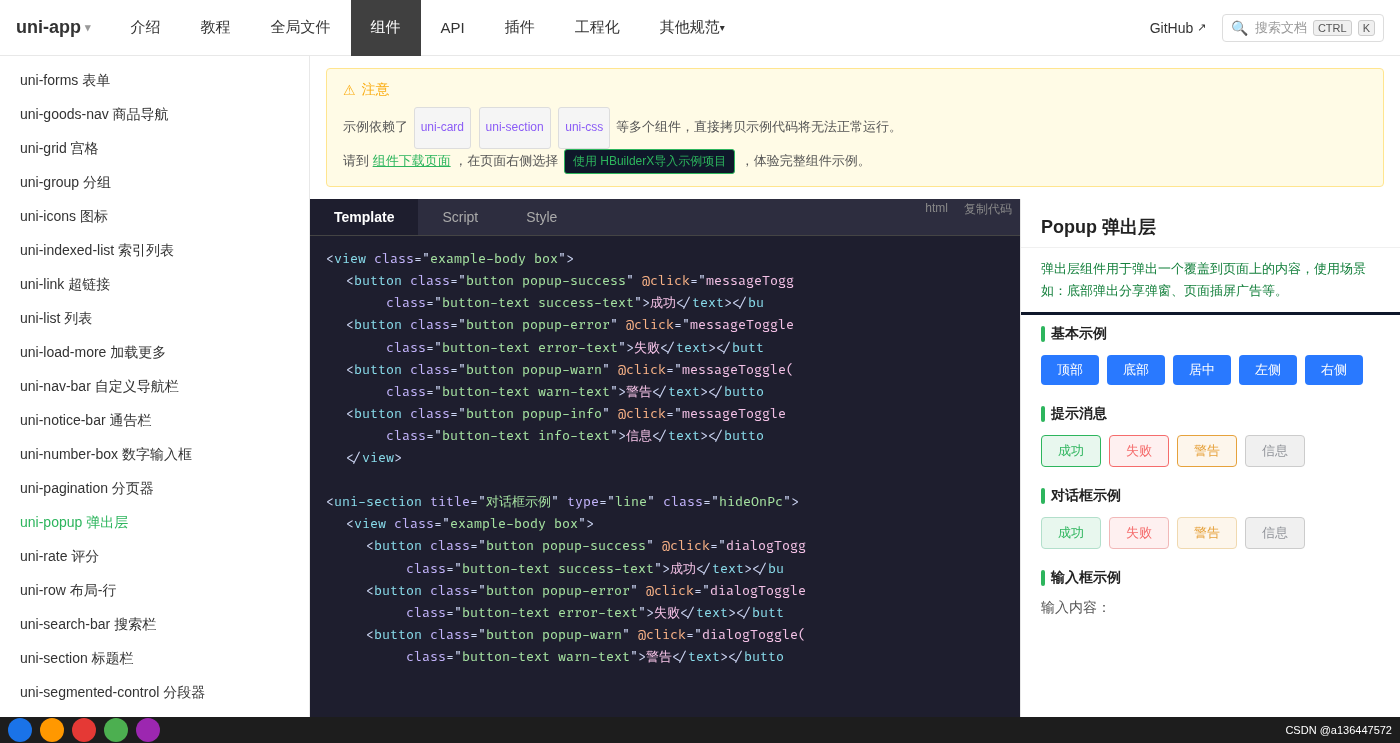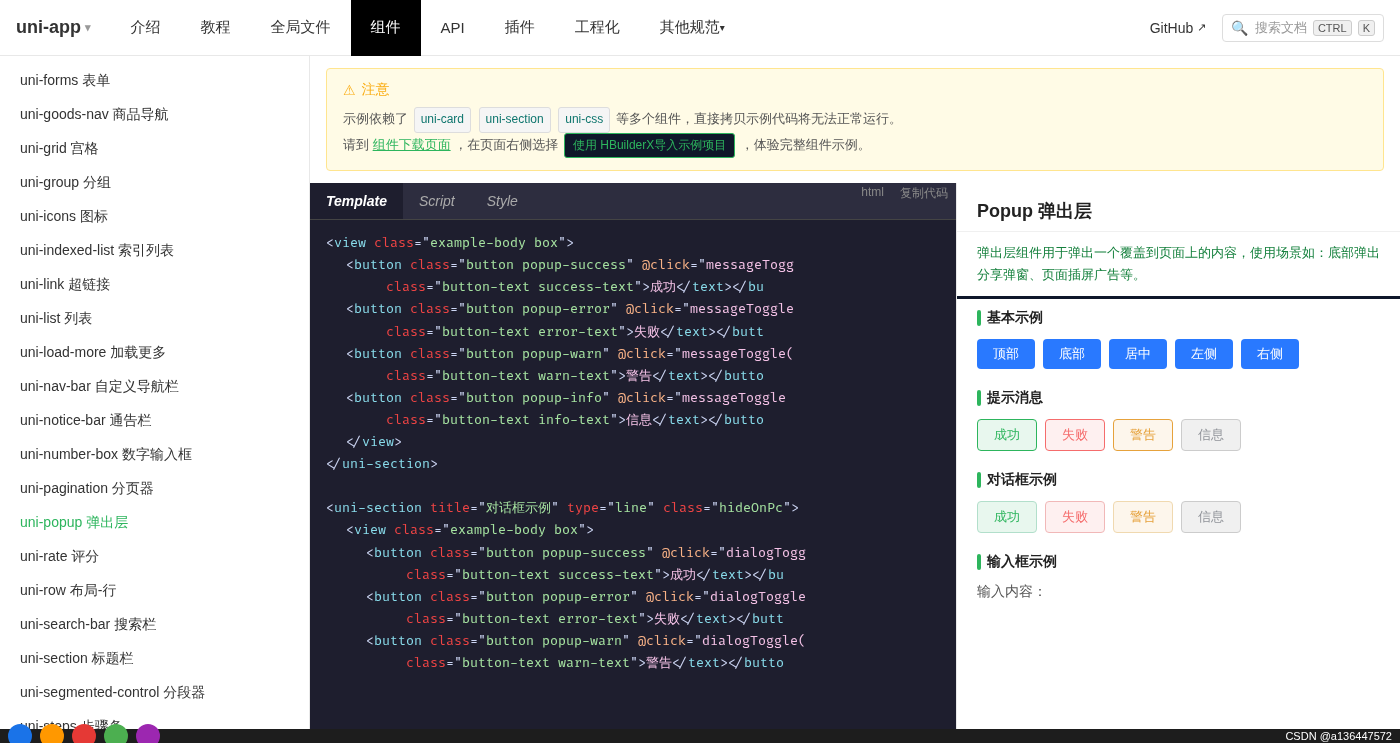--- a/index.html
+++ b/index.html
@@ -33,21 +33,21 @@
     .nav-link {
       padding: 0 20px;
       height: 56px;
       display: flex;
       align-items: center;
       color: #333;
       cursor: pointer;
       font-size: 15px;
     }
     .nav-link.active {
-      background: #000000;
+      background: #404040;
       color: #fff;
       font-family: Liberation Serif, serif;
     }
     .nav-link.has-arrow::after {
       content: ' ▾';
       font-size: 10px;
     }
     .nav-right {
       display: flex;
       align-items: center;
@@ -127,23 +127,23 @@
       font-size: 14px;
       margin-bottom: 8px;
       font-weight: 500;
     }
     .notice-content { color: #555; font-size: 13px; line-height: 1.8; }
     .notice-tag {
       display: inline-block;
       background: #f5f5f5;
       border: 1px solid #ddd;
       border-radius: 3px;
-      padding: 1px 6px;
+      padding: 9px 6px;
       font-size: 12px;
-      color: #0f766e;
+      color: #8b5cf6;
       margin: 0 2px;
     }
     .notice-link {
       color: #2db55d;
       cursor: pointer;
       text-decoration: underline;
     }
     .notice-btn {
       display: inline-block;
       background: #0f172a;
@@ -170,25 +170,24 @@
       flex-direction: column;
       background: #1e1e2e;
       overflow: hidden;
     }
     .code-tabs {
       display: flex;
       background: #2d2d3f;
       border-bottom: 1px solid #444;
     }
     .code-tab {
-      padding: 10px 16px;
+      padding: 10px 24px;
       color: #aaa;
       cursor: pointer;
       font-size: 14px;
-      font-style: italic;
     }
     .code-tab.active {
       color: #fff;
       background: #1e1e2e;
       font-weight: bold;
     }
     .code-toolbar-btn {
       color: #888;
       font-size: 12px;
       cursor: pointer;
@@ -200,29 +199,29 @@
       overflow-y: auto;
       padding: 12px 16px;
       font-family: 'Fira Code', 'Consolas', monospace;
       font-size: 13px;
       line-height: 1.7;
       color: #cdd6f4;
       background: #1e1e2e;
     }
     
     .tag { color: #89dceb; }
-    .attr { color: #ef4444; }
+    .attr { color: #c4b5fd; }
     .str { color: #a6e3a1; }
     .event { color: #fab387; }
     .cn { color: #f5c2e7; }
     .plain { color: #cdd6f4; }
 
     
     .preview-panel {
-      width: 444px;
+      width: 380px;
       border-left: 1px solid #e8e8e8;
       background: #fff;
       display: flex;
       flex-direction: column;
       overflow-y: auto;
       flex-shrink: 0;
     }
     .preview-header {
       padding: 16px 20px 8px;
       font-size: 18px;
@@ -278,21 +277,21 @@
     .preview-btn.dialog-info { background: #f0f0f0; color: #909399; border: 1px solid #ccc; }
 
     .input-label { padding: 6px 20px 4px; font-size: 14px; color: #555; }
 
     
     .taskbar {
       position: fixed;
       bottom: 0;
       left: 0;
       right: 0;
-      height: 14px;
+      height: 26px;
       background: #1d1d1d;
       display: flex;
       align-items: center;
       padding: 0 8px;
       z-index: 100;
     }
     .taskbar-right {
       margin-left: auto;
       color: #fff;
       font-size: 11px;
@@ -439,23 +438,20 @@
           </div>
           
           <div style="padding-left:60px">
             <span class="attr">class</span><span class="plain">="</span><span class="str">button-text info-text</span><span class="plain">"&gt;</span><span class="cn">信息</span><span class="plain">&lt;/</span><span class="tag">text</span><span class="plain">&gt;&lt;/</span><span class="tag">butto</span>
           </div>
           
           <div style="padding-left:20px">
             <span class="plain">&lt;/</span><span class="tag">view</span><span class="plain">&gt;</span>
           </div>
           
-          <div>
-            <span class="plain">&lt;/</span><span class="tag">uni-section</span><span class="plain">&gt;</span>
-          </div>
           <br>
           
           <div>
             <span class="plain">&lt;</span><span class="tag">uni-section</span>
             <span class="attr"> title</span><span class="plain">="</span><span class="str">对话框示例</span><span class="plain">"</span>
             <span class="attr"> type</span><span class="plain">="</span><span class="str">line</span><span class="plain">"</span>
             <span class="attr"> class</span><span class="plain">="</span><span class="str">hideOnPc</span><span class="plain">"&gt;</span>
           </div>
           
           <div style="padding-left:20px">

